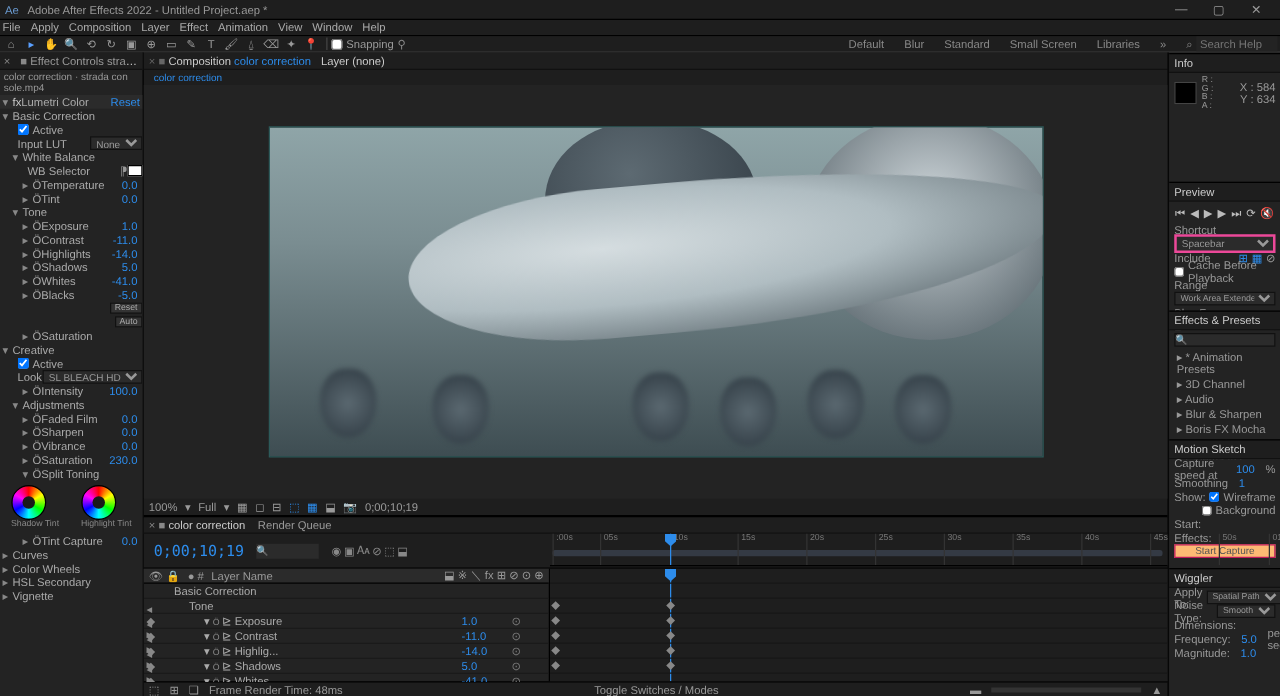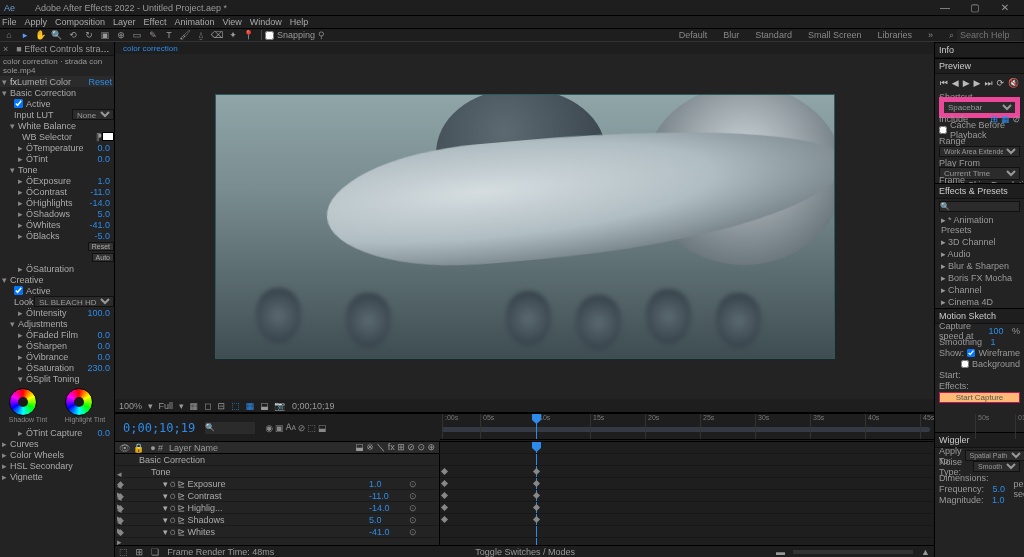--- a/index.html
+++ b/index.html
@@ -89,21 +89,21 @@
   .dot{position:absolute;width:5px;height:5px;background:#888;transform:rotate(45deg);top:3px}
   .footer{height:12px;background:#1e1e1e;border-top:1px solid #000;display:flex;align-items:center;padding:0 4px;font-size:8px;color:#888;gap:8px}
   ::-webkit-scrollbar{width:6px;height:6px}
   ::-webkit-scrollbar-thumb{background:#3a3a3a}
   ::-webkit-scrollbar-track{background:#1e1e1e}
 </style>
 </head>
 <body>
 
 <div class="titlebar">
-  <span style="margin-right:20px;color:#6b9bd1">Ae</span>
+  <span style="margin-right:7px;color:#6b9bd1">Ae</span>
   <span>Adobe After Effects 2022 - Untitled Project.aep *</span>
   <div class="spacer"></div>
   <div class="winbtn">—</div>
   <div class="winbtn">▢</div>
   <div class="winbtn">✕</div>
 </div>
 
 <div class="menubar">
   <span>File</span>
   <span>Apply</span>
@@ -333,20 +333,24 @@
           <span class="lbl">HSL Secondary</span>
         </div>
       <div class="row">
           <span class="tw">▸</span>
           <span class="lbl">Vignette</span>
         </div>
     </div>
   </div>
 
   <div class="col-center">
+    <div class="viewer-tabs">
+      <span style="color:#666">× ■ <span>Composition</span> <span style="color:#2d8ceb">color correction</span></span>
+      <span class="dim">Layer (none)</span>
+    </div>
     <div style="padding:1px 4px"><span class="subtab">color correction</span></div>
     <div class="viewer">
       <div class="canvas">
         <div class="bg-pigeon" style="left:40px;bottom:15px"></div>
         <div class="bg-pigeon" style="left:130px;bottom:10px"></div>
         <div class="bg-pigeon" style="left:290px;bottom:12px"></div>
         <div class="bg-pigeon" style="left:360px;bottom:8px"></div>
         <div class="bg-pigeon" style="left:430px;bottom:14px"></div>
         <div class="bg-pigeon" style="left:500px;bottom:10px"></div>
         <div class="bird b2"></div>
@@ -363,20 +367,24 @@
       <span>◻</span>
       <span>⊟</span>
       <span class="bluev">⬚</span>
       <span class="bluev">▦</span>
       <span>⬓</span>
       <span>📷</span>
       <span>0;00;10;19</span>
     </div>
 
     <div class="timeline">
+      <div class="tl-tabs">
+        <span style="color:#888">× ■ <span style="color:#ccc">color correction</span></span>
+        <span class="dim">Render Queue</span>
+      </div>
       <div style="display:flex;height:28px;border-bottom:1px solid #000">
         <div style="width:325px;display:flex;align-items:center;padding:0 4px;gap:6px">
           <span class="tc">0;00;10;19</span>
           <input style="background: rgb(43, 43, 43); border: none; height: 12px; width: 50px; font-size: 8px; color: rgb(153, 153, 153);" placeholder="🔍">
           <div class="tl-tools">
             <span>◉</span>
             <span>▣</span>
             <span>🗛</span>
             <span>⊘</span>
             <span>⬚</span>
@@ -497,37 +505,47 @@
         <span style="flex:1"></span>
         <span>▬</span>
         <span style="width:120px;height:4px;background:#333;display:inline-block"></span>
         <span>▲</span>
       </div>
     </div>
   </div>
 
   <div class="col-right rp">
     <div class="hdr">Info</div>
+    <div class="body">
+      <div style="display:flex;gap:4px;align-items:center">
+        <div style="width:18px;height:18px;background:#000;border:1px solid #444"></div>
+        <div style="font-size:7px;color:#999">R :<br>G :<br>B :<br>A :</div>
+        <div style="flex:1;font-size:7px;text-align:right">
+            <div>X : 584</div>
+            <div>Y : 634</div>
+          </div>
+      </div>
+    </div>
 
     <div class="hdr">Preview</div>
     <div class="body">
       <div class="playctrl">
         <span>⏮</span>
         <span>◀</span>
         <span>▶</span>
         <span>▶</span>
         <span>⏭</span>
         <span>⟳</span>
         <span>🔇</span>
       </div>
       <div class="row">
           <span>Shortcut</span>
         </div>
       <div class="row">
-          <select style="width:100%;background:#2b2b2b;border:5px solid #ec4899;color:#999;font-size:8px"><option>Spacebar</option></select>
+          <select style="width:100%;background:#2b2b2b;border:2px solid #ec4899;color:#999;font-size:8px"><option>Spacebar</option></select>
         </div>
       <div class="row">
           <span>Include</span>
           <span style="flex:1"></span>
           <span style="color:#2d8ceb">⊞</span>
           <span style="color:#2d8ceb">▦</span>
           <span>⊘</span>
         </div>
       <div class="row">
           <input type="checkbox" style="">

